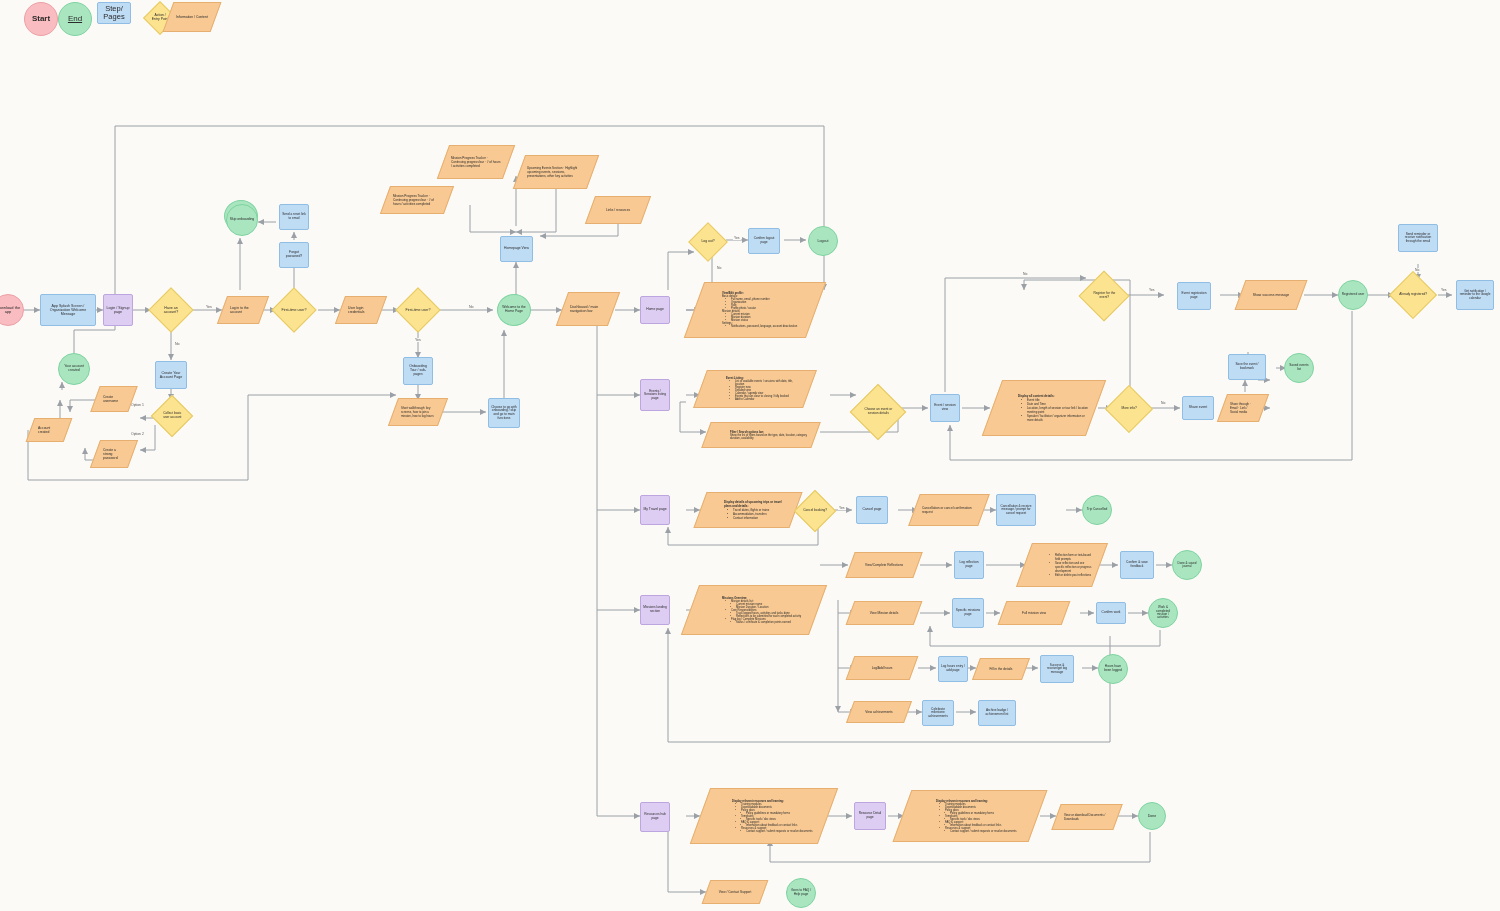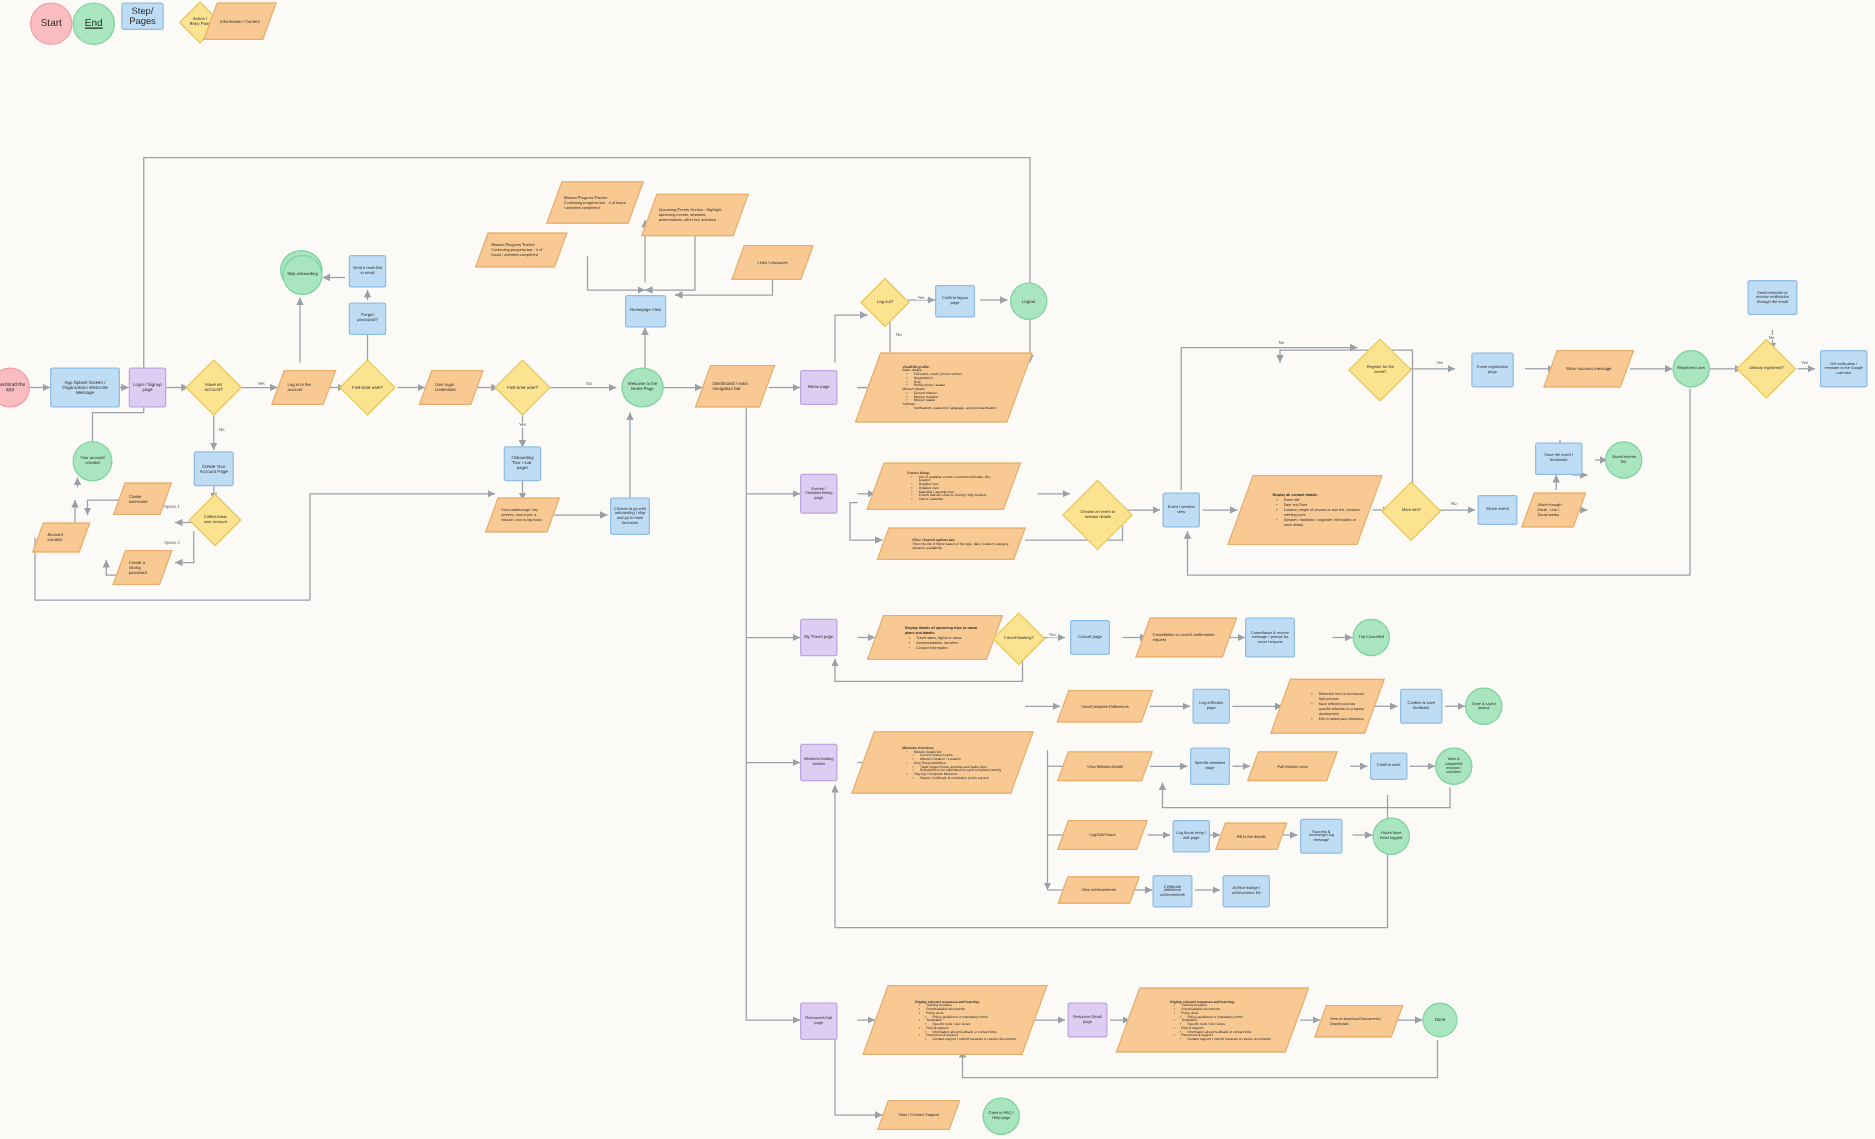--- a/index.html
+++ b/index.html
@@ -190,21 +190,21 @@
       <path d="M888,816 L904,816"></path>
       <path d="M1040,816 L1056,816"></path>
       <path d="M1118,816 L1138,816"></path>
       <path d="M1150,832 L1150,862 L770,862 L770,840"></path>
       <path d="M668,832 L668,892 L706,892"></path>
       <path d="M790,892 L786,892"></path>
     </g>
   </svg>
 
   <div id="legend">
-    <div class="lg term-start node" style="left:24px;top:2px;width:34px;height:34px;font-size:8px;">
+    <div class="lg term-start node" style="left:24px;top:2px;width:34px;height:34px;font-size:8px;font-weight:bold;">
       <span class="lbl">Start</span>
     </div>
     <div class="lg term-end node" style="left:58px;top:2px;width:34px;height:34px;font-size:8px;text-decoration:underline;">
       <span class="lbl">End</span>
     </div>
     <div class="lg proc node" style="left:97px;top:2px;width:34px;height:22px;font-size:7.5px;">
       <span class="lbl">Step/ Pages</span>
     </div>
     <div class="node dec" style="left:148px;top:6px;width:24px;height:24px;font-size:3.4px;">
       <span class="lbl">Action / Entry Point</span>

